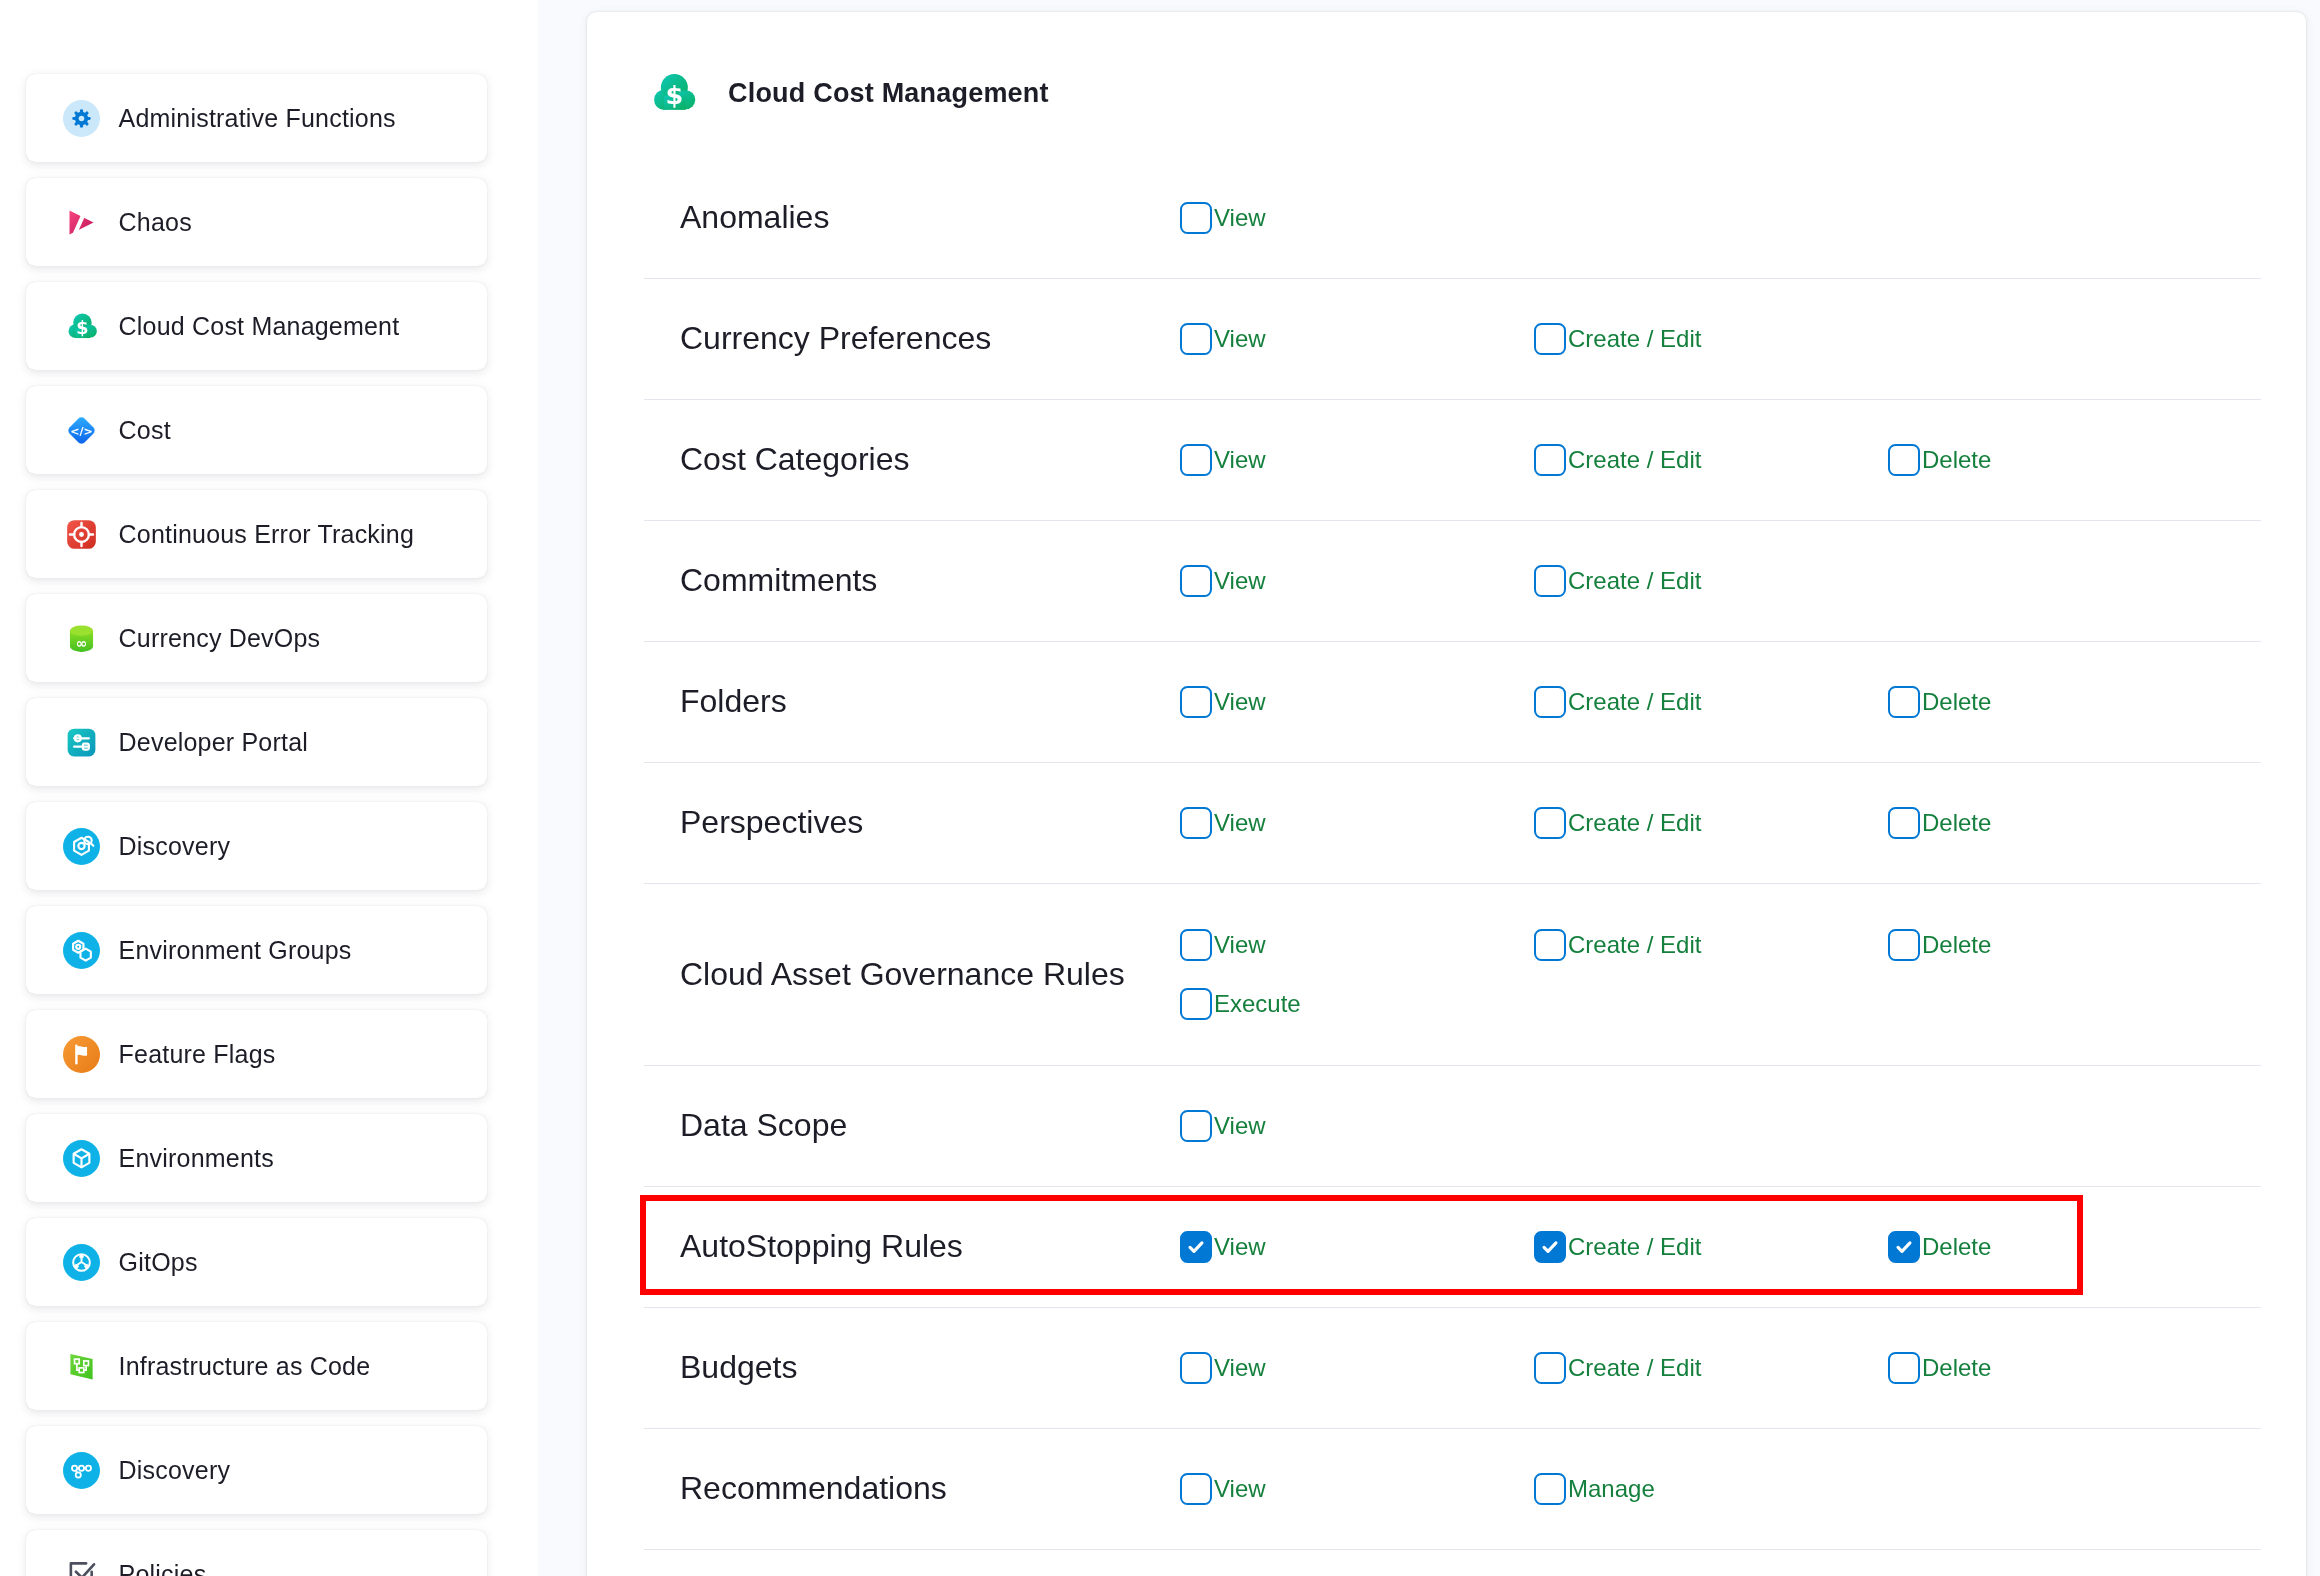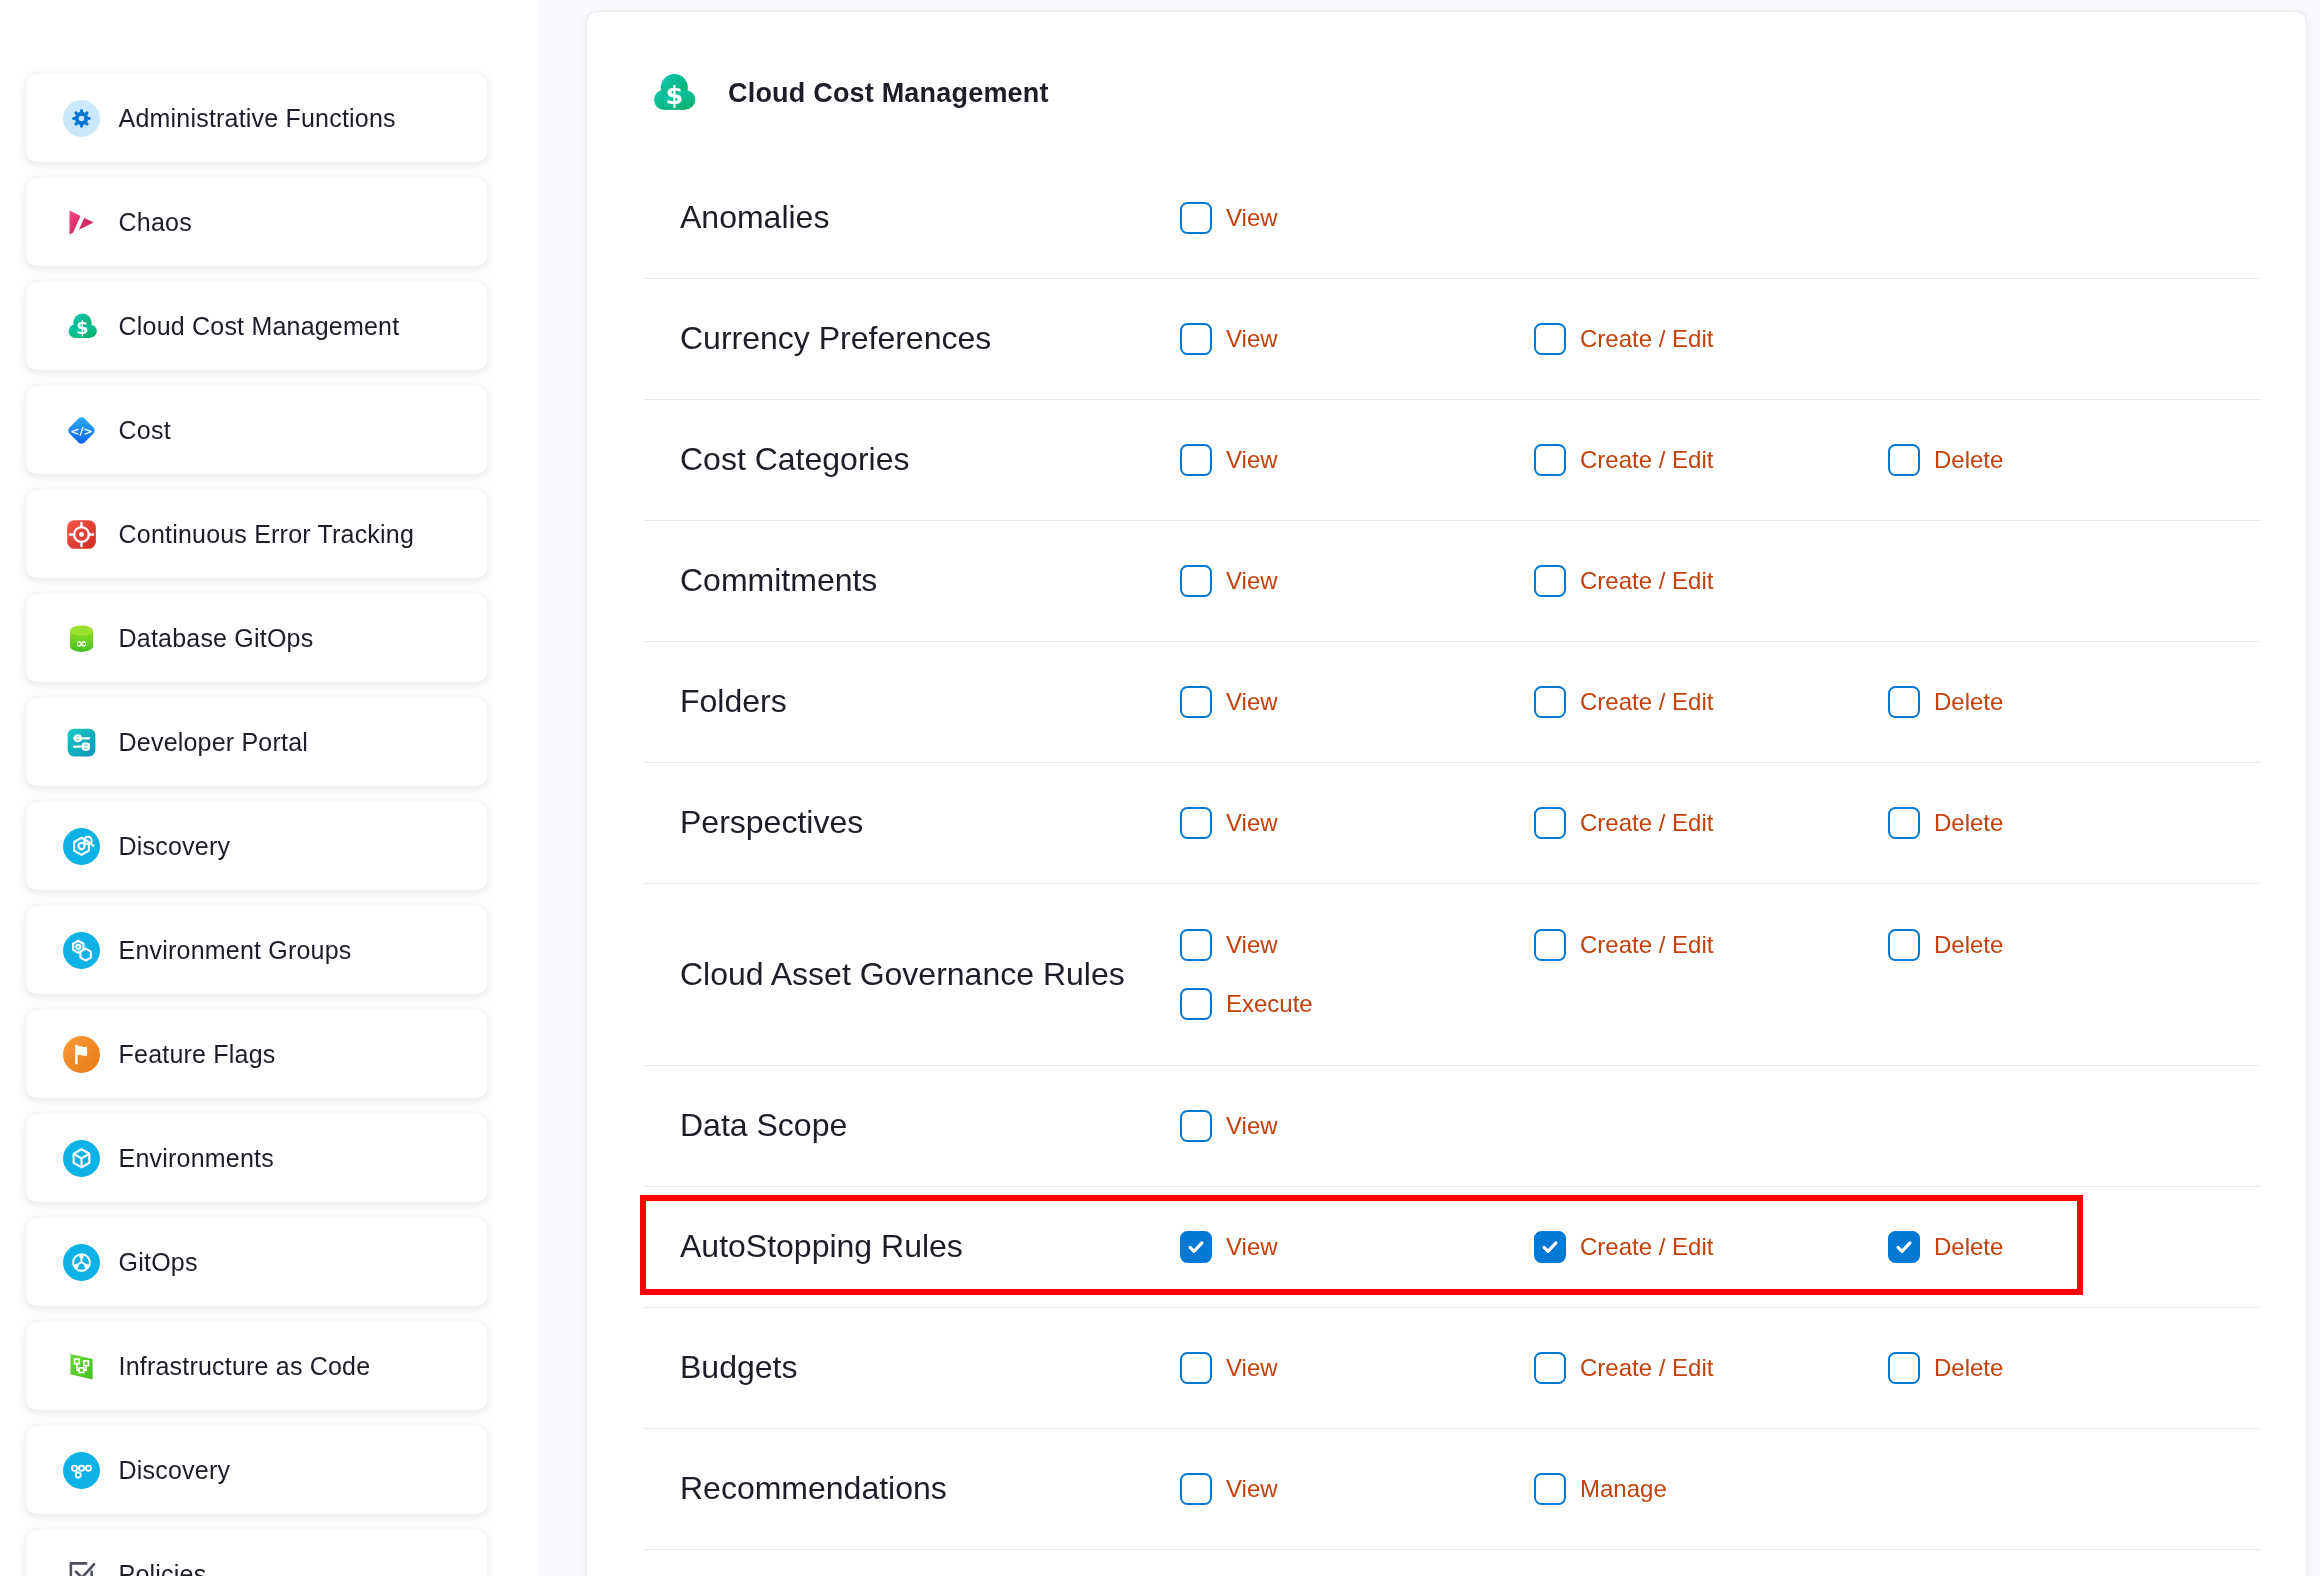--- a/index.html
+++ b/index.html
@@ -48,21 +48,21 @@
   .perm-row.tall .perm-col{align-self:stretch;justify-content:flex-start;padding-top:45px;box-sizing:border-box}
   .cb-item{display:flex;align-items:center;cursor:pointer}
   .cb-box{
     width:32px;height:32px;box-sizing:border-box;flex:0 0 32px;
     border:2.8px solid var(--accent,#0278d5);border-radius:7.4px;background:#fff;
     display:flex;align-items:center;justify-content:center;
   }
   .cb-box svg{width:22px;height:22px;display:none}
   .cb-box.checked{background:var(--accent,#0278d5);border-color:var(--accent,#0278d5)}
   .cb-box.checked svg{display:block}
-  .cb-label{margin-left:14px;font-size:24px;color:#c2410c;white-space:nowrap}
+  .cb-label{margin-left:2px;font-size:24px;color:#15803d;white-space:nowrap}
   .perm-row.highlighted::after{
     content:"";position:absolute;left:-3.7px;right:178px;top:8.3px;bottom:12px;
     border:6.5px solid var(--highlight-red,#ff0000);pointer-events:none;
   }
   .sprite{position:absolute;width:0;height:0;overflow:hidden}
 </style>
 </head>
 <body>
 
 <svg class="sprite" aria-hidden="true" xmlns="http://www.w3.org/2000/svg">
@@ -278,21 +278,21 @@
             </svg>
     </span>
     <span class="sb-label">Continuous Error Tracking</span>
   </div>
         <div class="sb-item">
     <span class="sb-icon">
       <svg viewBox="0 0 40 40" width="37" height="37">
               <use href="#database-icon"></use>
             </svg>
     </span>
-    <span class="sb-label">Database GitOps</span>
+    <span class="sb-label">Currency DevOps</span>
   </div>
         <div class="sb-item">
     <span class="sb-icon">
       <svg viewBox="0 0 40 40" width="37" height="37">
               <use href="#developer-portal-icon"></use>
             </svg>
     </span>
     <span class="sb-label">Developer Portal</span>
   </div>
         <div class="sb-item">

